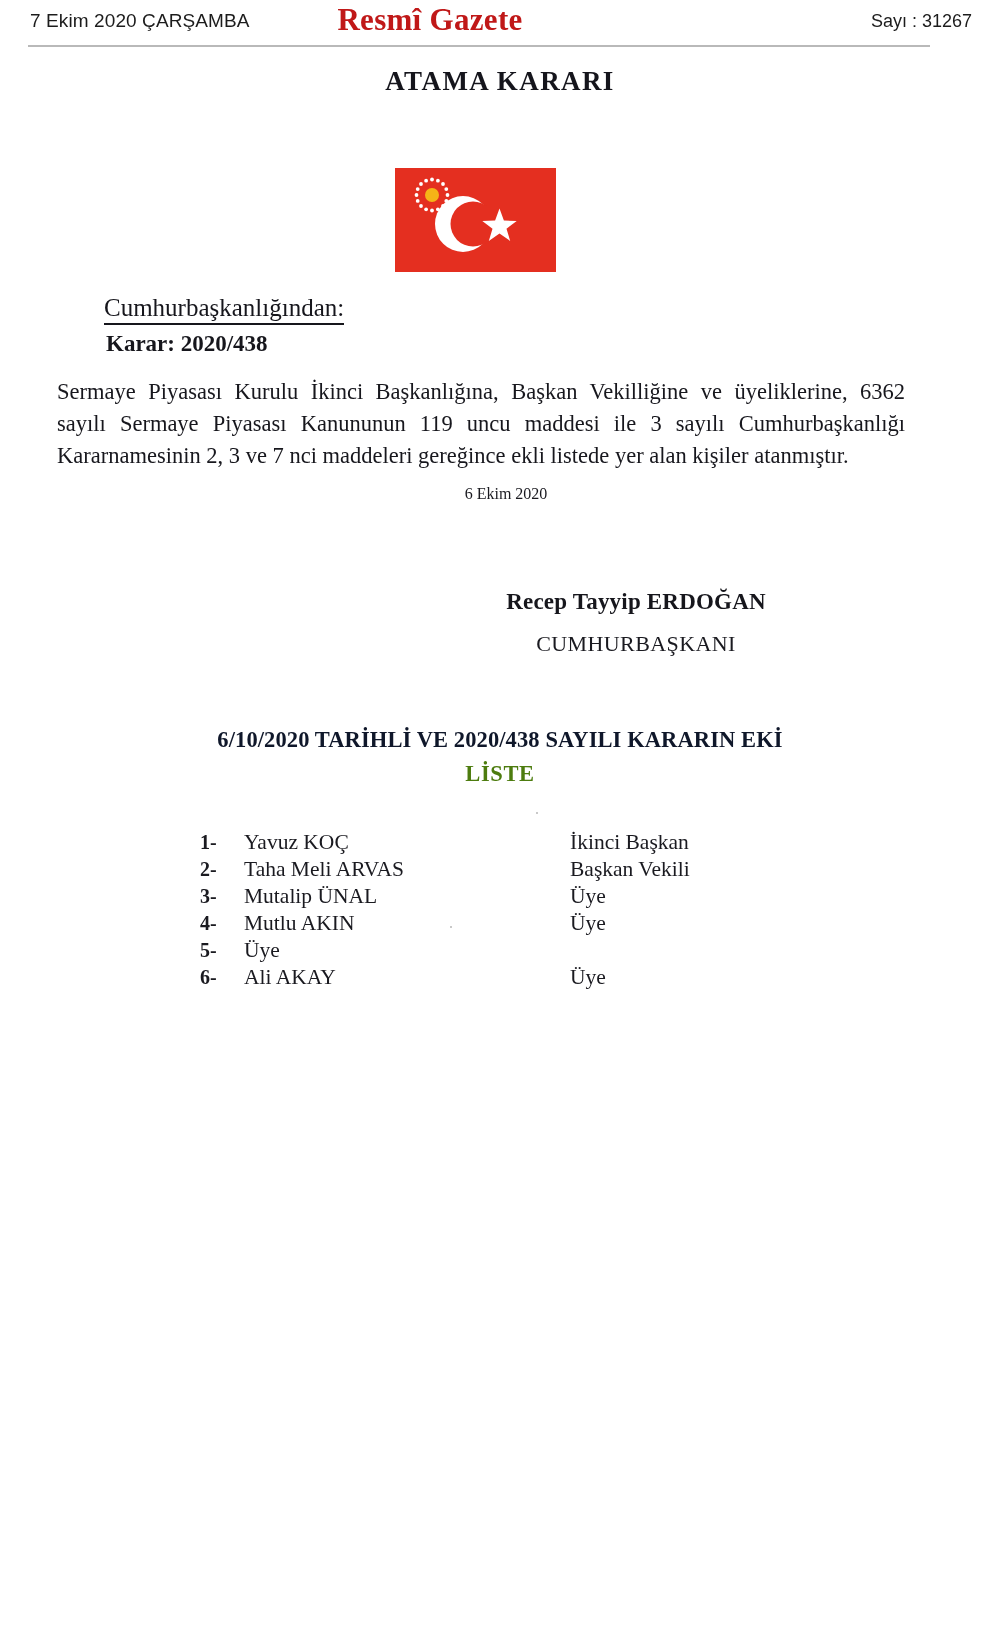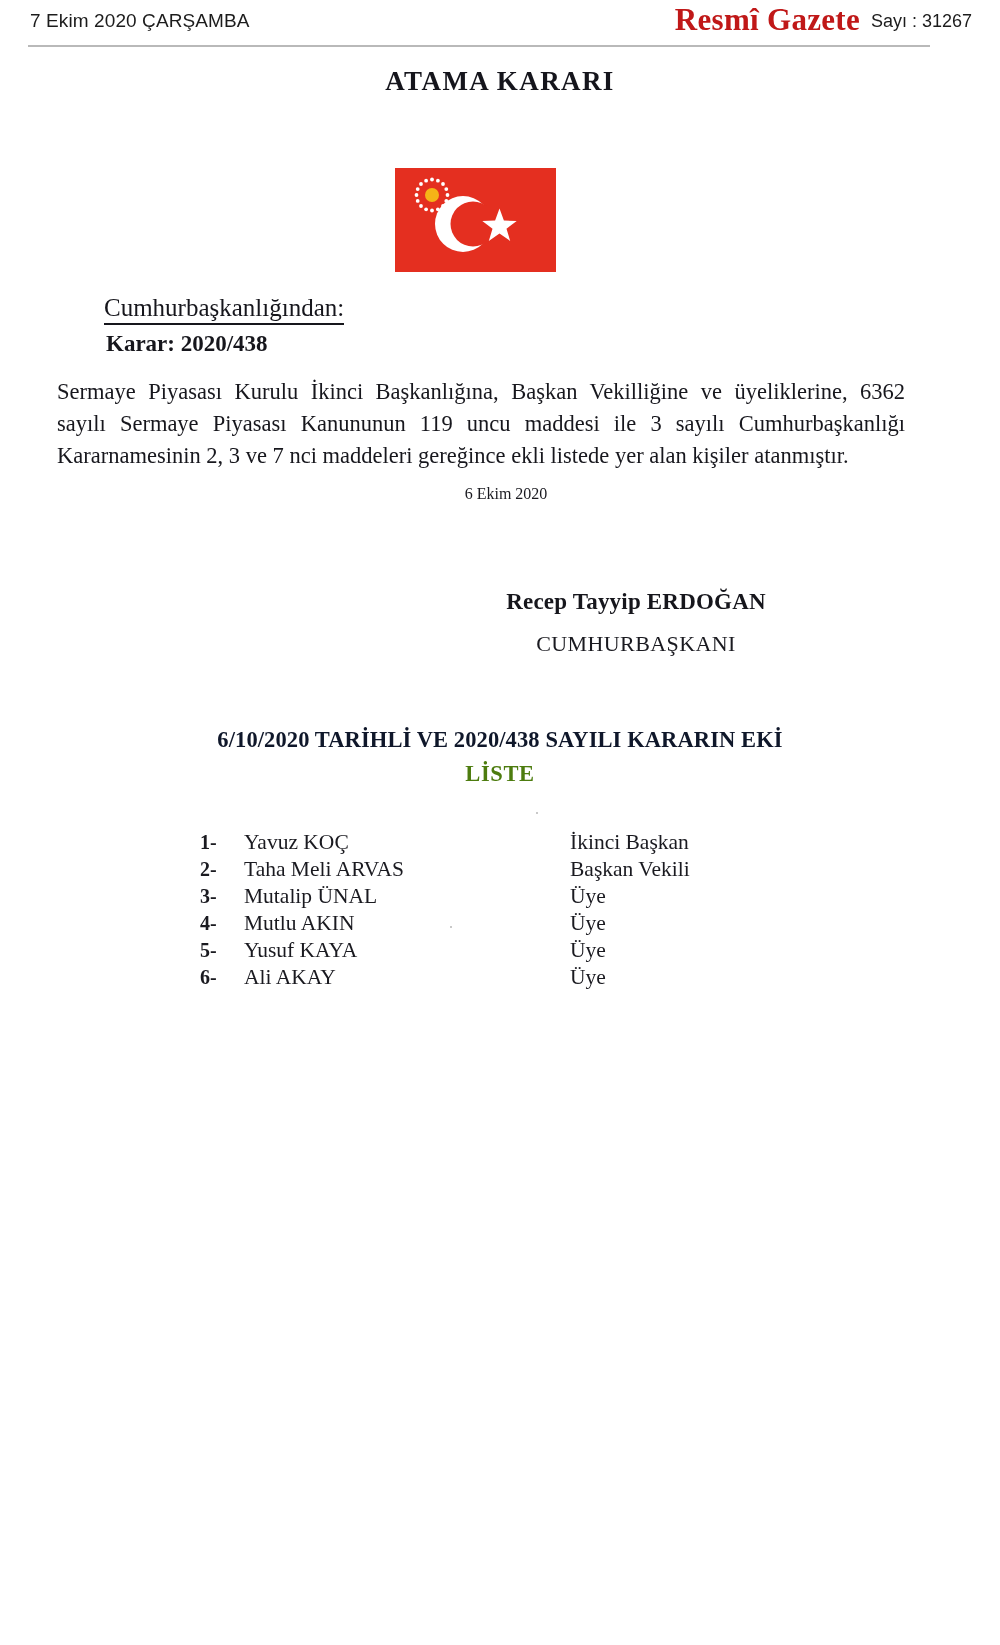--- a/index.html
+++ b/index.html
@@ -28,21 +28,21 @@
     left: 30px; top: 10px;
     font-family: "Liberation Sans", "DejaVu Sans", sans-serif;
     font-size: 19px;
     color: #1c1c1c;
     letter-spacing: 0.1px;
   }
   .masthead-title {
     position: absolute;
     left: 0; top: 2px;
     width: 860px;
-    text-align: right;
+    text-align: center;
     font-family: "Liberation Serif", "DejaVu Serif", serif;
     font-weight: bold;
     font-size: 31px;
     color: #c01818;
     letter-spacing: 0.3px;
   }
   .masthead-issue {
     position: absolute;
     right: 28px; top: 11px;
     font-family: "Liberation Sans", "DejaVu Sans", sans-serif;
@@ -285,21 +285,20 @@
     <div class="c-name">Mutalip ÜNAL</div>
     <div class="c-role">Üye</div>
   </div>
   <div class="lrow">
     <div class="c-num">4-</div>
     <div class="c-name">Mutlu AKIN</div>
     <div class="c-role">Üye</div>
   </div>
   <div class="lrow">
     <div class="c-num">5-</div>
-    <div class="c-name">Yusuf KAYA</div>
     <div class="c-role">Üye</div>
   </div>
   <div class="lrow">
     <div class="c-num">6-</div>
     <div class="c-name">Ali AKAY</div>
     <div class="c-role">Üye</div>
   </div>
 </div>
 
 <div class="speck" style="left:450px; top:926px;"></div>

